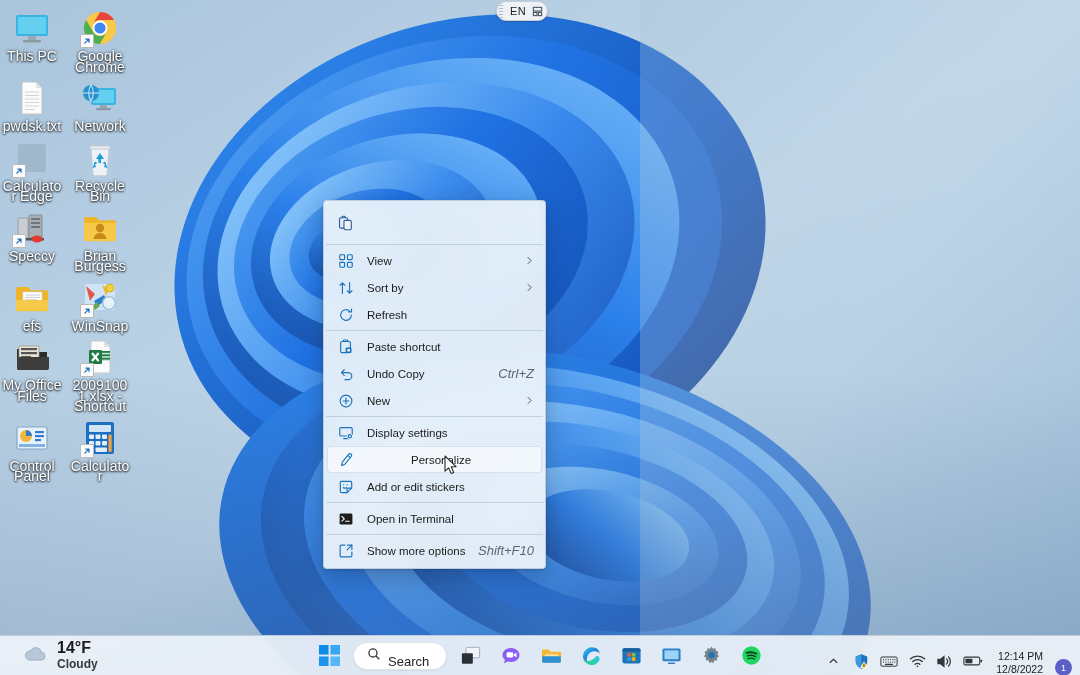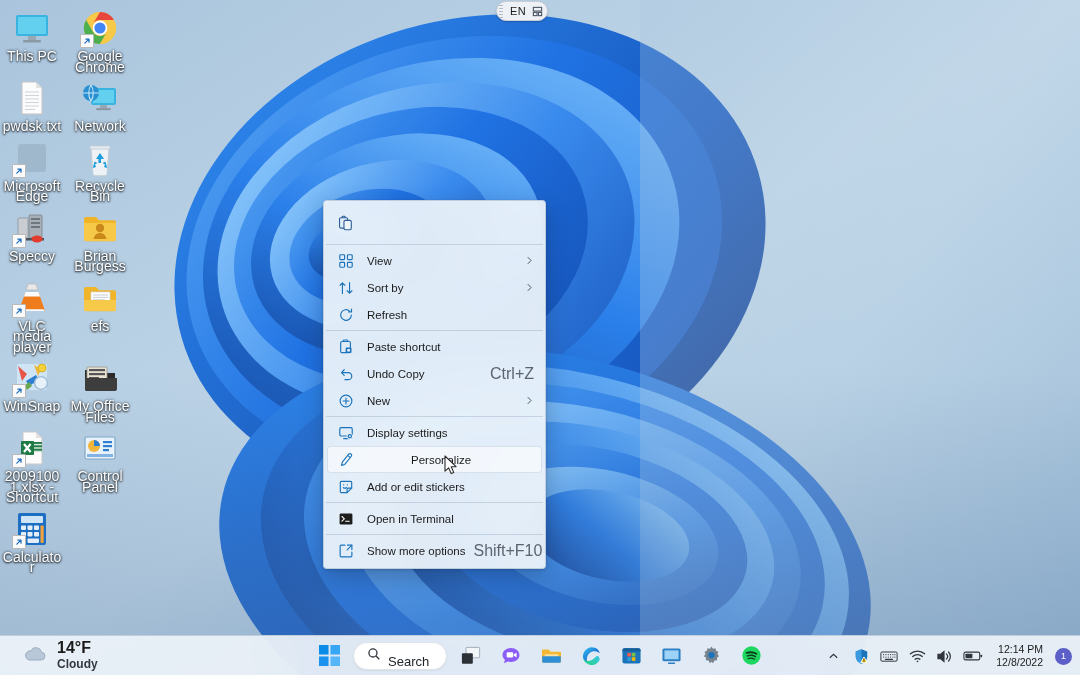--- a/index.html
+++ b/index.html
@@ -137,23 +137,24 @@
     display:flex; align-items:center; justify-content:center;
     margin-right: 12px;
   }
   .menu-item .mi-label {
     font-size: 11.5px;
     color: #1b1b1b;
     flex: 1 1 auto;
     white-space: nowrap;
   }
   .menu-item .mi-accel {
-    font-size: 16px;
+    font-size: 13px;
     color: #5d6470;
     margin-left: 8px;
+    font-style: italic;
   }
   .menu-item .mi-chevron {
     width: 12px; display:flex; align-items:center; justify-content:flex-end;
   }
 
   
   #cursor { position: absolute; left: 444px; top: 455px; width: 16px; height: 22px; }
 
   
   #taskbar {
@@ -192,21 +193,21 @@
     border: 1px solid #dfe4ea;
     border-radius: 14px;
     display: flex; align-items: center; gap: 7px;
     padding: 0 16px 0 13px;
     box-shadow: 0 1px 2px rgba(0,0,0,.06);
   }
   #search-pill .slabel { font-size: 13px; color: #20242a; margin-top: 12px; }
 
   #tray {
     position: absolute; right: 0; top: 0; height: 40px;
-    display: flex; align-items: center; gap: 2px;
+    display: flex; align-items: flex-end; gap: 2px;
     padding-right: 8px;
   }
   .tray-btn {
     width: 26px; height: 30px;
     display:flex; align-items:center; justify-content:center;
     border-radius: 4px;
   }
   #clock {
     text-align: right;
     padding: 0 6px 0 8px;
@@ -358,21 +359,21 @@
           <span class="glyph">
             <svg width="40" height="40" viewBox="0 0 40 40">
               <rect x="6" y="6" width="28" height="28" rx="3" fill="#9fb8cc"></rect>
             </svg>
             <span class="shortcut-arrow">
               <svg width="10" height="10" viewBox="0 0 12 12">
                 <path d="M3.4 8.6L8 4M4.6 3.6H8.4V7.4" fill="none" stroke="#1e6fc0" stroke-width="1.5" stroke-linecap="round" stroke-linejoin="round"></path>
               </svg>
             </span>
           </span>
-          <span class="label">Microsoft Edge</span>
+          <span class="label">Calculator Edge</span>
         </div>
         <div class="desk-icon">
           <span class="glyph">
             <svg width="40" height="40" viewBox="0 0 40 40">
               <path d="M11 10h18l-2 26a2 2 0 0 1-2 1.8H15a2 2 0 0 1-2-1.8z" fill="#f3f6f8" opacity=".93" stroke="#c3ced6" stroke-width="1"></path>
               <path d="M10 8h20v3H10z" fill="#e8eef2" stroke="#c3ced6" stroke-width="1"></path>
               <g fill="#1b9ddd">
                 <path d="M20 15l4 6h-3v4h-2.6v-4H16z"></path>
                 <path d="M25.4 23.4l1.8 6.5-3.2-1 1-2.4-2.4-1.4z"></path>
                 <path d="M14.6 23.4l2.8 1.7-2.4 1.4 1 2.4-3.2 1z"></path>
@@ -405,36 +406,20 @@
         <div class="desk-icon">
           <span class="glyph">
             <svg width="40" height="40" viewBox="0 0 40 40">
               <path d="M4 11a2 2 0 0 1 2-2h10l3 3.2h15a2 2 0 0 1 2 2v17a2 2 0 0 1-2 2H6a2 2 0 0 1-2-2z" fill="#f0b429"></path>
               <path d="M4 15h32v16a2 2 0 0 1-2 2H6a2 2 0 0 1-2-2z" fill="#f7c948"></path>
               <circle cx="20" cy="20" r="4.2" fill="#c9881a"></circle>
               <path d="M13.5 31c .8-4 3.4-6 6.5-6s5.7 2 6.5 6z" fill="#c9881a"></path>
             </svg>
           </span>
           <span class="label">Brian Burgess</span>
-        </div>
-        <div class="desk-icon">
-          <span class="glyph">
-            <svg width="40" height="40" viewBox="0 0 40 40">
-              <path d="M16 6h8l2 6h-12z" fill="#e8e8e8" stroke="#b5b5b5" stroke-width=".7"></path>
-              <path d="M13.5 14h13L33 33H7z" fill="#f07d1d"></path>
-              <path d="M13.5 14h13l1.6 4.6H11.9z" fill="#fafafa"></path>
-              <path d="M8.6 31.3h22.8l1.6 1.7H7z" fill="#fafafa"></path>
-            </svg>
-            <span class="shortcut-arrow">
-              <svg width="10" height="10" viewBox="0 0 12 12">
-                <path d="M3.4 8.6L8 4M4.6 3.6H8.4V7.4" fill="none" stroke="#1e6fc0" stroke-width="1.5" stroke-linecap="round" stroke-linejoin="round"></path>
-              </svg>
-            </span>
-          </span>
-          <span class="label">VLC media player</span>
         </div>
         <div class="desk-icon">
           <span class="glyph">
             <svg width="40" height="40" viewBox="0 0 40 40">
               <path d="M4 11a2 2 0 0 1 2-2h10l3 3.2h15a2 2 0 0 1 2 2v17a2 2 0 0 1-2 2H6a2 2 0 0 1-2-2z" fill="#f0b429"></path>
               <rect x="11" y="14" width="19" height="13" fill="#fff" stroke="#cfd4d9" stroke-width=".7"></rect>
               <g stroke="#b9bec4" stroke-width=".8">
                 <path d="M13 17h15M13 19.4h15M13 21.8h12"></path>
               </g>
               <path d="M4 22h32v9a2 2 0 0 1-2 2H6a2 2 0 0 1-2-2z" fill="#f7c948"></path>

